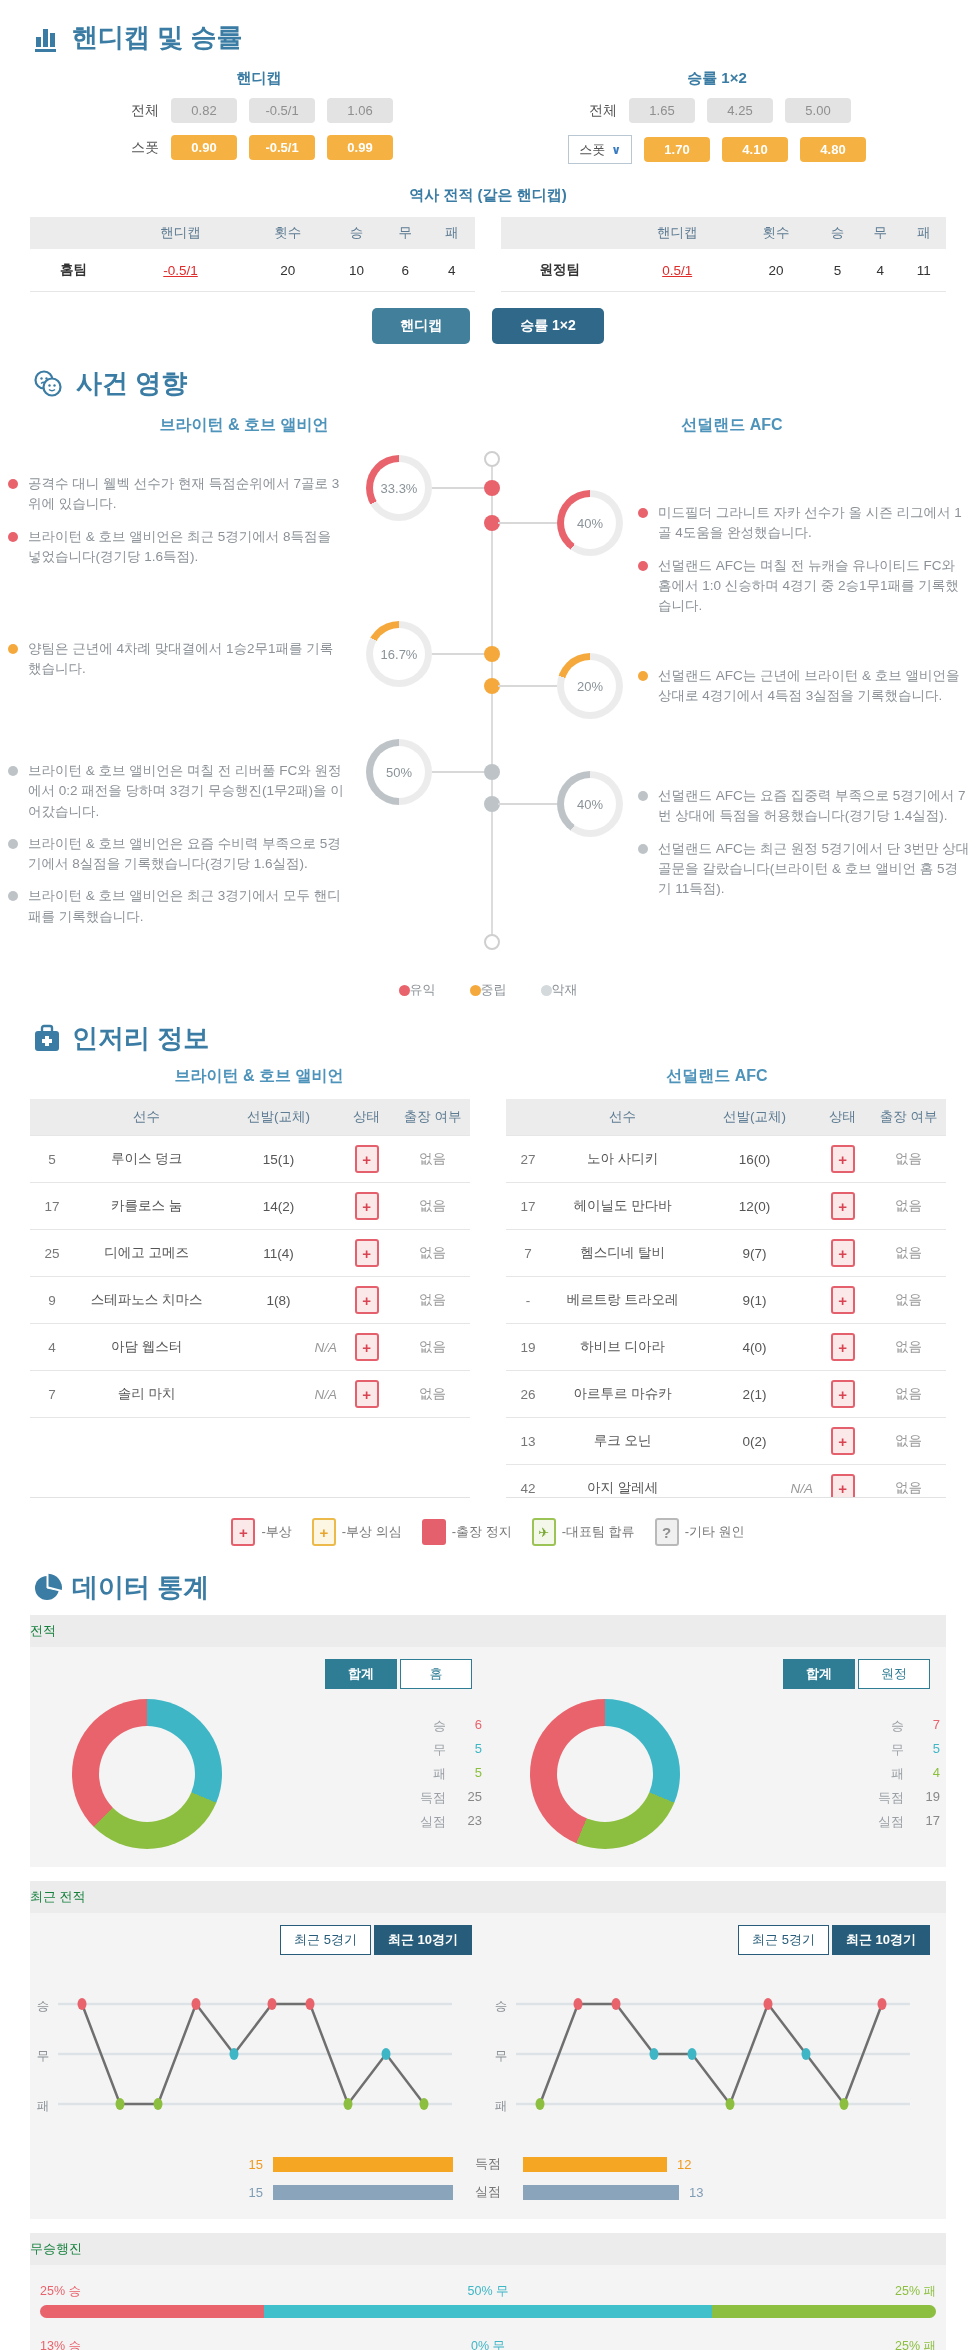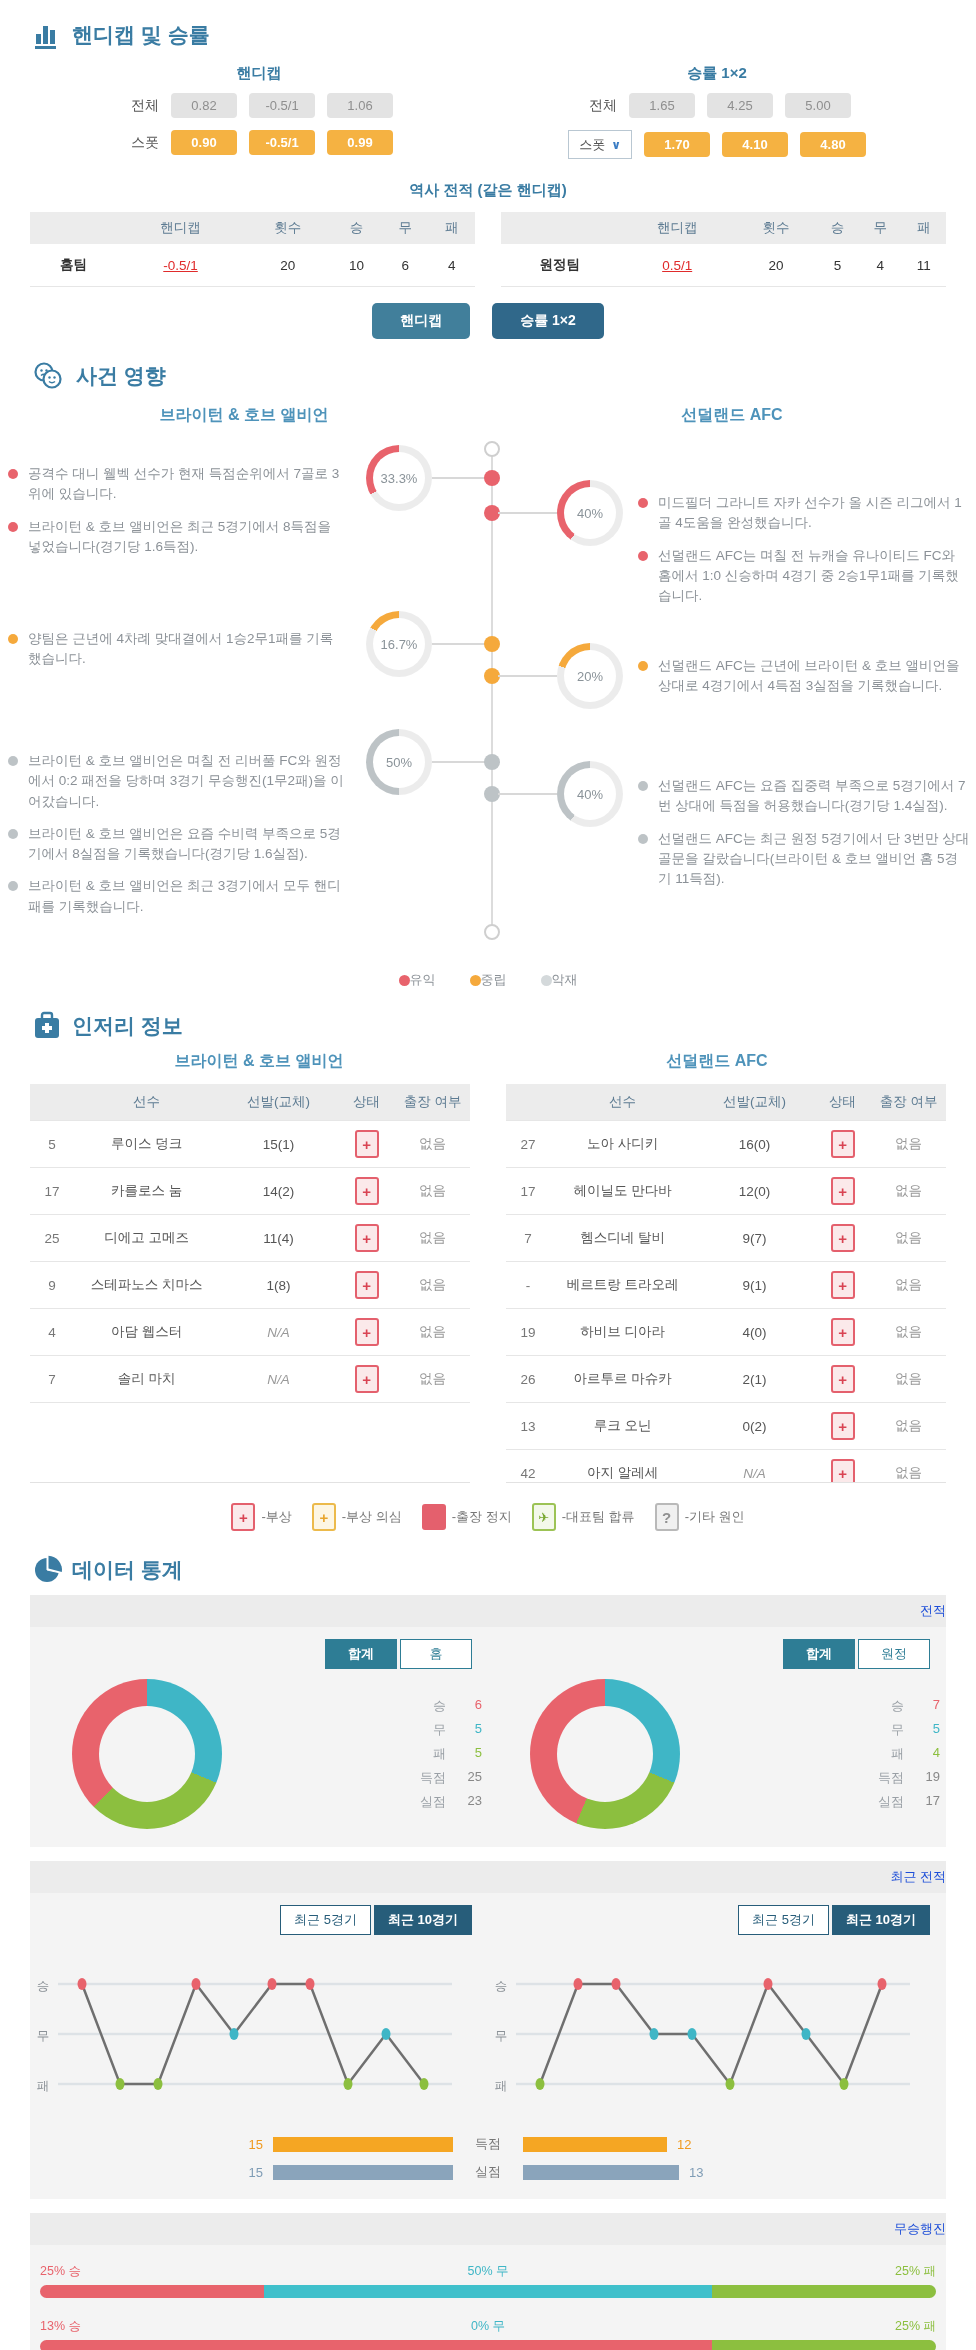--- a/index.html
+++ b/index.html
@@ -1,19 +1,19 @@
 <!DOCTYPE html>
 <html><head>
 <meta charset="utf-8">
 <style>
   html,body{margin:0;padding:0;background:#fff;font-family:"Liberation Sans","DejaVu Sans",sans-serif;color:#444;}
   .page{width:976px;margin:0 auto;padding-top:14px;}
   .content{width:916px;margin:0 auto;}
   
-  .sec-title{display:flex;align-items:center;gap:10px;font-size:21px;font-weight:bold;color:#3a7ca3;margin:6px 0 10px 2px;}
+  .sec-title{display:flex;align-items:center;gap:10px;font-size:26px;font-weight:bold;color:#3a7ca3;margin:6px 0 10px 2px;}
   .sec-title svg{flex:0 0 auto;}
   
   .odds-cols{display:flex;}
   .odds-col{width:50%;display:flex;flex-direction:column;align-items:center;}
   .odds-head{font-size:15px;font-weight:bold;color:#3a7ca3;margin:4px 0 10px;}
   .odds-row{display:flex;align-items:center;gap:12px;margin-bottom:12px;}
   .odds-label{font-size:14px;color:#555;min-width:34px;text-align:right;}
   .pill{display:inline-flex;align-items:center;justify-content:center;width:66px;height:25px;border-radius:4px;font-size:13px;}
   .pill.gray{background:#e3e3e3;color:#8f8f8f;}
   .pill.orange{background:#f5b242;color:#fff;font-weight:bold;}
@@ -56,33 +56,33 @@
   .inj-teams{display:flex;margin:4px 0 12px;}
   .inj-teams div{width:50%;text-align:center;font-size:16px;font-weight:bold;color:#4e93ba;}
   .inj-tables{display:flex;gap:36px;}
   .inj-wrap{width:445px;height:398px;border-bottom:1px solid #e2e2e2;overflow:hidden;}
   .itable{width:100%;border-collapse:collapse;font-size:13.5px;table-layout:fixed;}
   .itable td{text-align:center;height:44px;border-bottom:1px solid #e6e6e6;}
   .itable tr.th td{background:#ececec;color:#5d7b92;height:34px;}
   .itable .num{color:#777;}
   .itable .pname{color:#555;}
   .itable .starts{color:#555;}
-  .itable .na{font-style:italic;color:#999;}
+  .itable .na{font-style:italic;color:#999;text-align:right;}
   .itable .avail{color:#999;}
   .inj-box{display:inline-flex;align-items:center;justify-content:center;width:20px;height:24px;border-radius:3px;font-weight:bold;font-size:15px;}
   .inj-red{border:2px solid #e4606d;background:#fbe9ea;color:#d94453;}
   .inj-yel{border:2px solid #ecba4b;background:#fdf6e3;color:#e8a52c;}
   .inj-solid{width:24px;height:26px;background:#e4606d;border:none;border-radius:3px;}
   .inj-grn{border:2px solid #9cc355;background:#f3f8ea;color:#79a832;font-size:13px;}
   .inj-gray{border:2px solid #b9b9b9;background:#f0f0f0;color:#909090;}
   .inj-legend{display:flex;justify-content:center;align-items:center;gap:20px;margin:20px 0 24px;font-size:13px;color:#777;}
   .inj-legend .li{display:flex;align-items:center;gap:6px;}
   
   .panel{background:#f4f4f4;margin-bottom:14px;padding-bottom:18px;}
-  .panel-title{background:#ececec;text-align:right;font-size:13px;color:#1d4ed8;padding:7px 0;margin-bottom:12px;}
+  .panel-title{background:#ececec;text-align:left;font-size:13px;color:#15803d;padding:7px 0;margin-bottom:12px;}
   .halves{display:flex;}
   .half{width:50%;}
   .tabs{display:flex;justify-content:flex-end;padding-right:16px;margin-bottom:10px;}
   .tab{min-width:44px;text-align:center;padding:5px 13px;font-size:13px;border:1px solid #2e7d95;color:#2e7d95;background:#fff;cursor:pointer;}
   .tab + .tab{margin-left:3px;}
   .tab.active{background:#2e7d95;color:#fff;font-weight:bold;}
   .tab.dark{border-color:#275d7a;color:#275d7a;}
   .tab.dark.active{background:#275d7a;color:#fff;}
   .rec-body{display:flex;align-items:center;padding-left:42px;}
   .sdonut{position:relative;width:150px;height:150px;}

